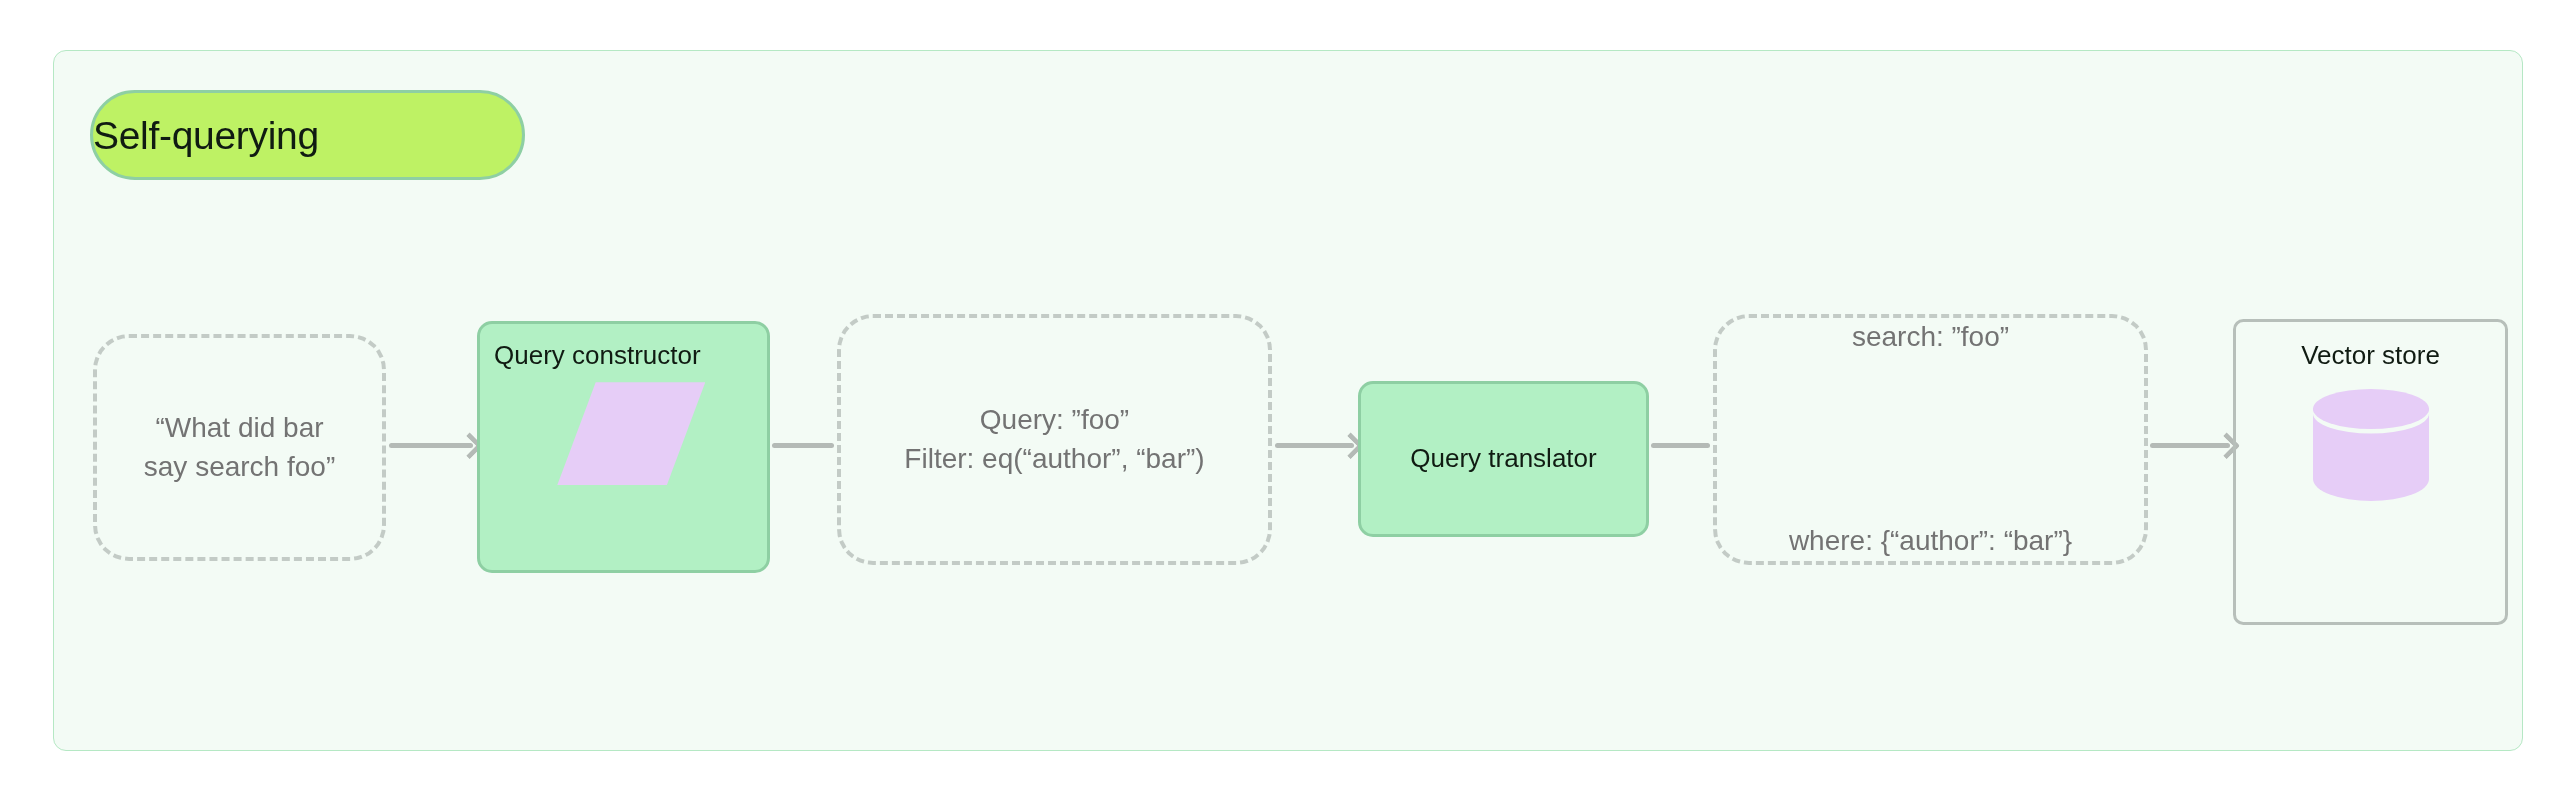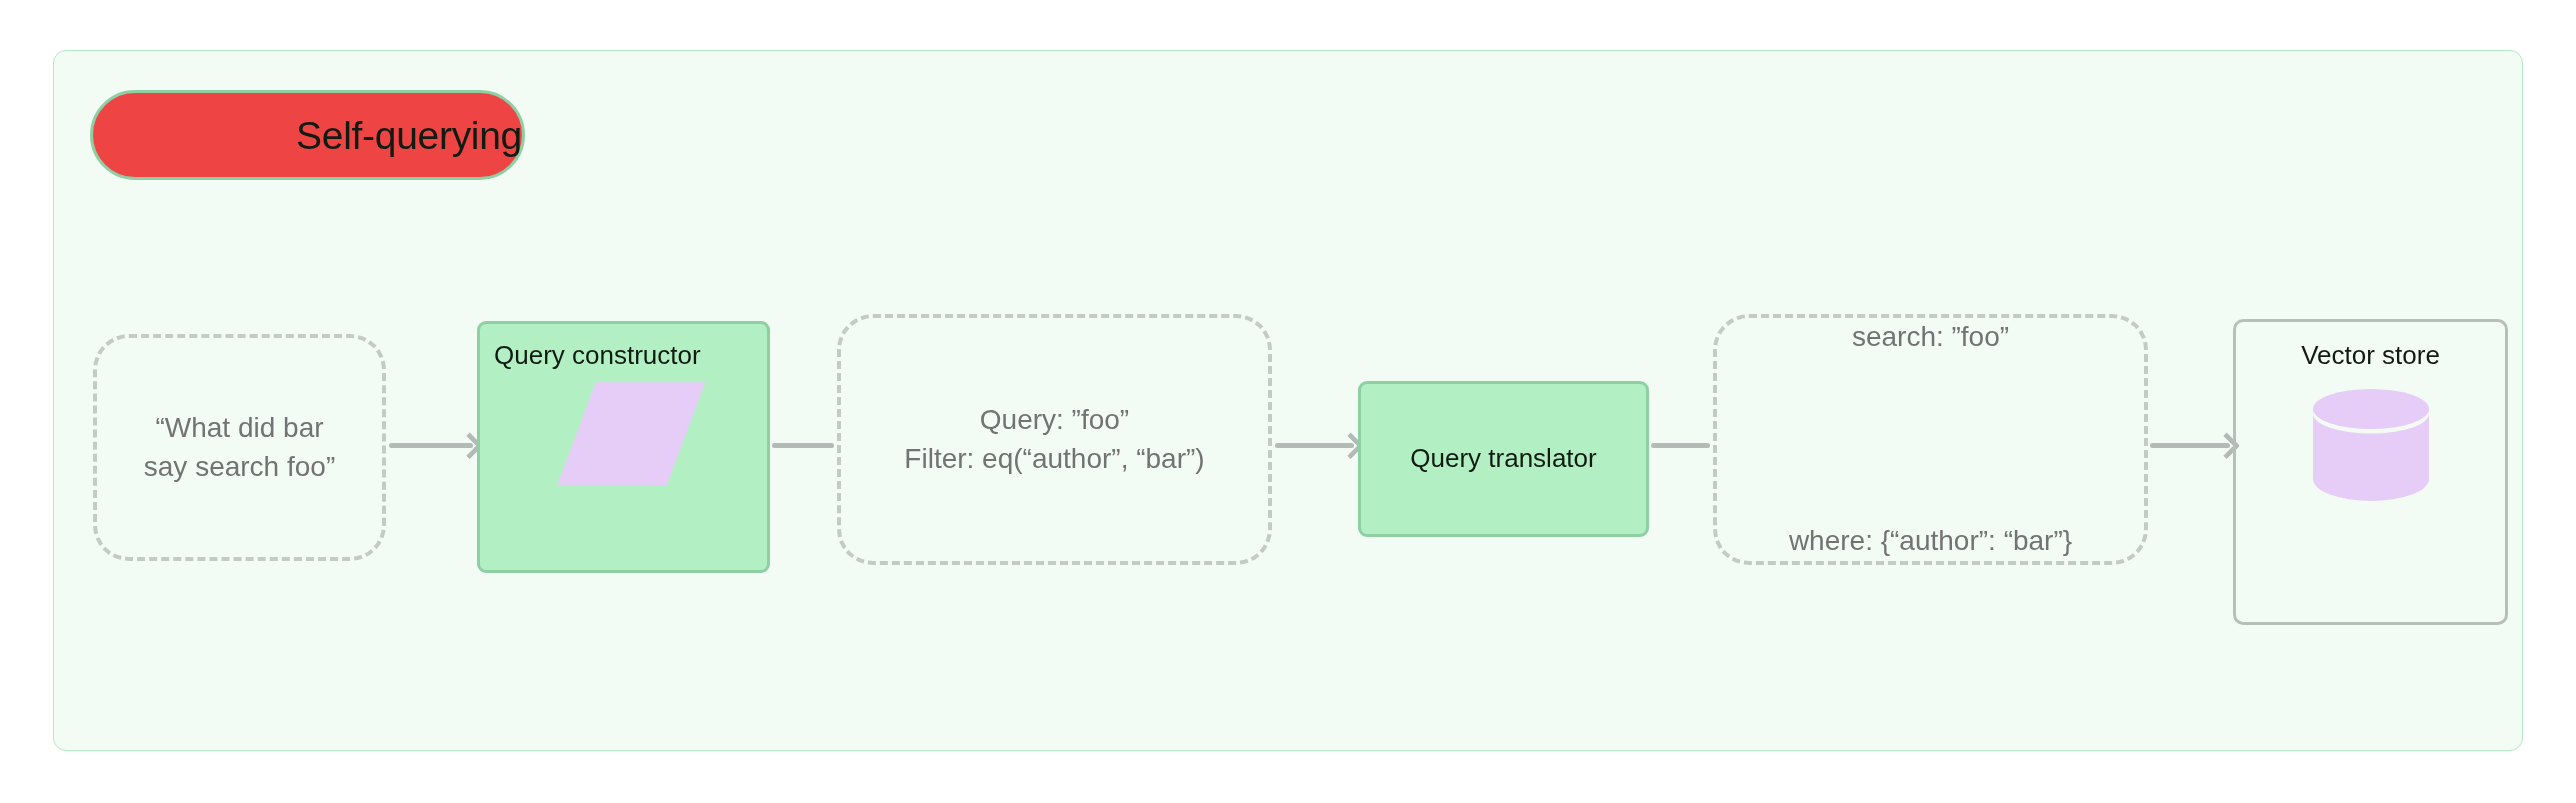--- a/index.html
+++ b/index.html
@@ -35,26 +35,26 @@
   }
 
   
   .title-pill {
     position: absolute;
     left: 90px;
     top: 90px;
     width: 435px;
     height: 90px;
     box-sizing: border-box;
-    background: #ef4444;
+    background: #bef264;
     border: 3.2px solid #8ecfa3;
     border-radius: 45px;
     display: flex;
     align-items: center;
-    justify-content: flex-end;
+    justify-content: flex-start;
   }
   .title-pill .label {
     font-size: 39px;
     color: #101b12;
     letter-spacing: -0.3px;
     line-height: 1;
     white-space: nowrap;
   }
 
   
@@ -78,21 +78,21 @@
     color: #737373;
     line-height: 1.38;
     text-align: center;
     white-space: nowrap;
   }
 
   
   .node.process {
     background: #b2f0c4;
     border: 3.2px solid #8ecfa3;
-    border-radius: 9px;
+    border-radius: 15px;
   }
   .node.process .text {
     font-size: 26px;
     color: #101b12;
     line-height: 1.2;
     white-space: nowrap;
   }
 
   
   .node.plain {

